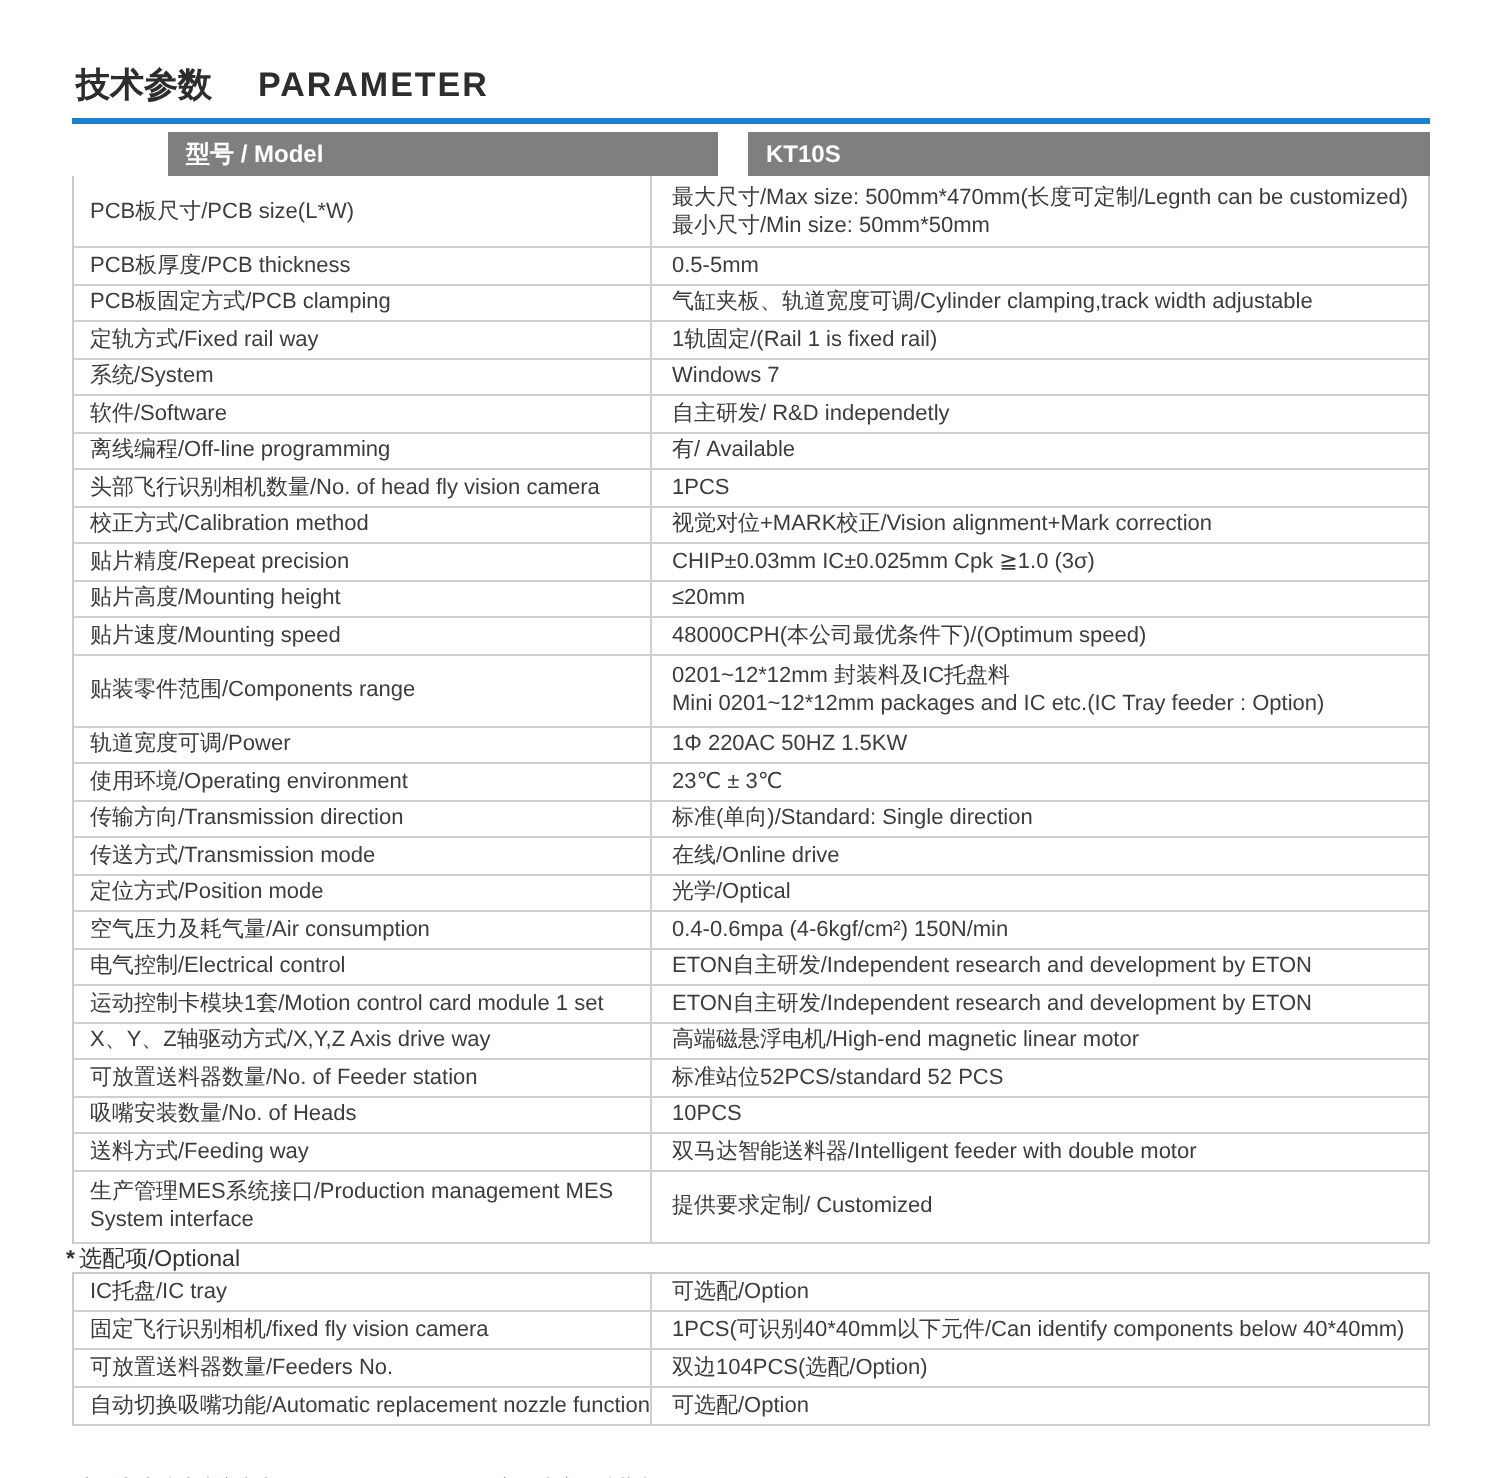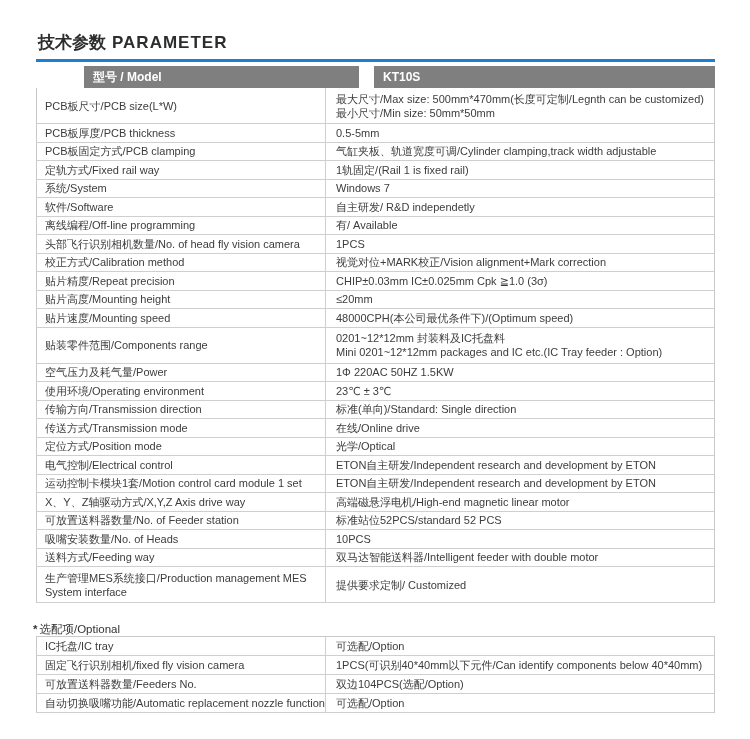--- a/index.html
+++ b/index.html
@@ -11,21 +11,21 @@
     color: #3c3c3c;
   }
   .page { position: absolute; inset: 0; }
 
   
   .title {
     position: absolute; left: 38px; top: 31px;
     font-size: 17px; font-weight: bold; color: #2d2d2d;
     white-space: nowrap;
   }
-  .title .en { letter-spacing: 1px; margin-left: 6px; }
+  .title .en { letter-spacing: 1px; margin-left: 23px; }
   .title-underline {
     position: absolute; left: 36px; top: 59px;
     width: 679px; height: 3px; background: #1b80d2;
   }
 
   
   .spec-table { position: absolute; left: 36px; top: 66px; width: 679px; }
   .thead { display: flex; height: 22px; padding-left: 48px; }
   .thead .hcell {
     background: #7f7f7f; color: #ffffff; font-weight: bold;
@@ -193,21 +193,21 @@
           <div class="lc">
             <span>贴装零件范围/Components range</span>
           </div>
           <div class="vc">
             <span>0201~12*12mm 封装料及IC托盘料</span>
             <span>Mini 0201~12*12mm packages and IC etc.(IC Tray feeder : Option)</span>
           </div>
         </div>
         <div class="trow">
           <div class="lc">
-            <span>空气压力及耗气量/Power</span>
+            <span>轨道宽度可调/Power</span>
           </div>
           <div class="vc">
             <span>1Φ 220AC  50HZ  1.5KW</span>
           </div>
         </div>
         <div class="trow">
           <div class="lc">
             <span>使用环境/Operating environment</span>
           </div>
           <div class="vc">
@@ -229,20 +229,28 @@
           <div class="vc">
             <span>在线/Online drive</span>
           </div>
         </div>
         <div class="trow">
           <div class="lc">
             <span>定位方式/Position mode</span>
           </div>
           <div class="vc">
             <span>光学/Optical</span>
+          </div>
+        </div>
+        <div class="trow">
+          <div class="lc">
+            <span>空气压力及耗气量/Air consumption</span>
+          </div>
+          <div class="vc">
+            <span>0.4-0.6mpa (4-6kgf/cm²)  150N/min</span>
           </div>
         </div>
         <div class="trow">
           <div class="lc">
             <span>电气控制/Electrical control</span>
           </div>
           <div class="vc">
             <span>ETON自主研发/Independent research and development by ETON</span>
           </div>
         </div>

